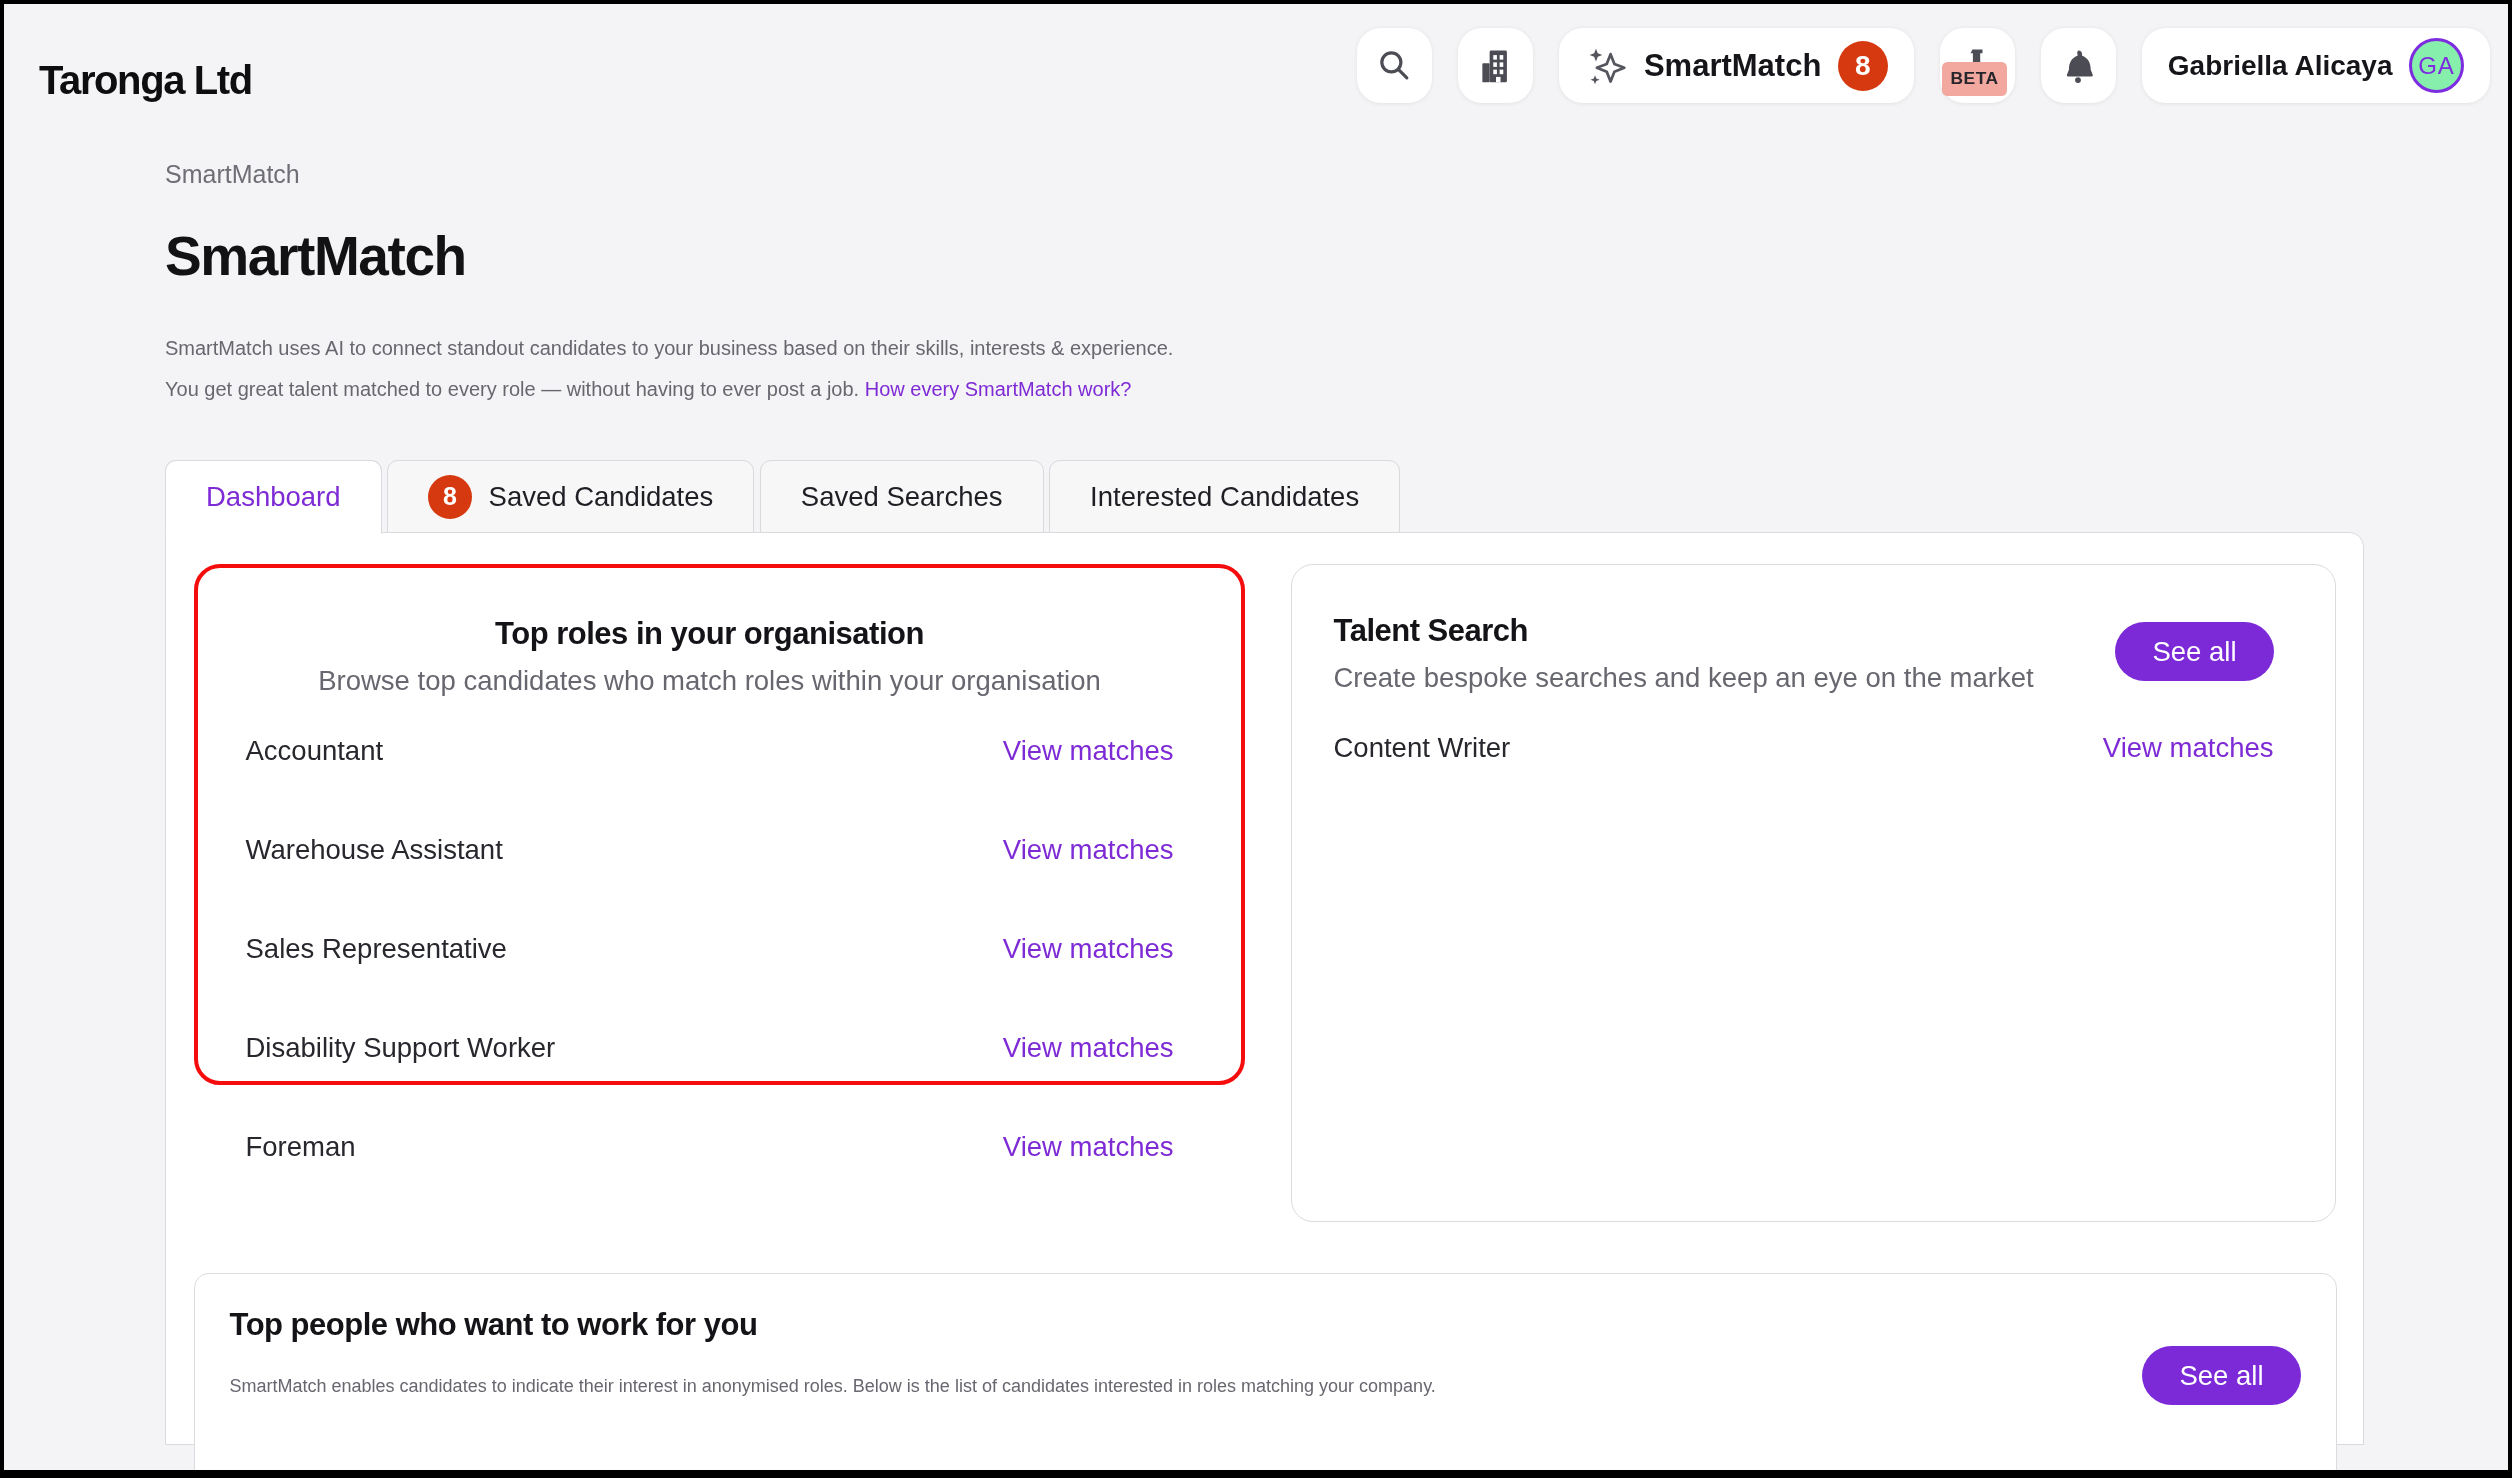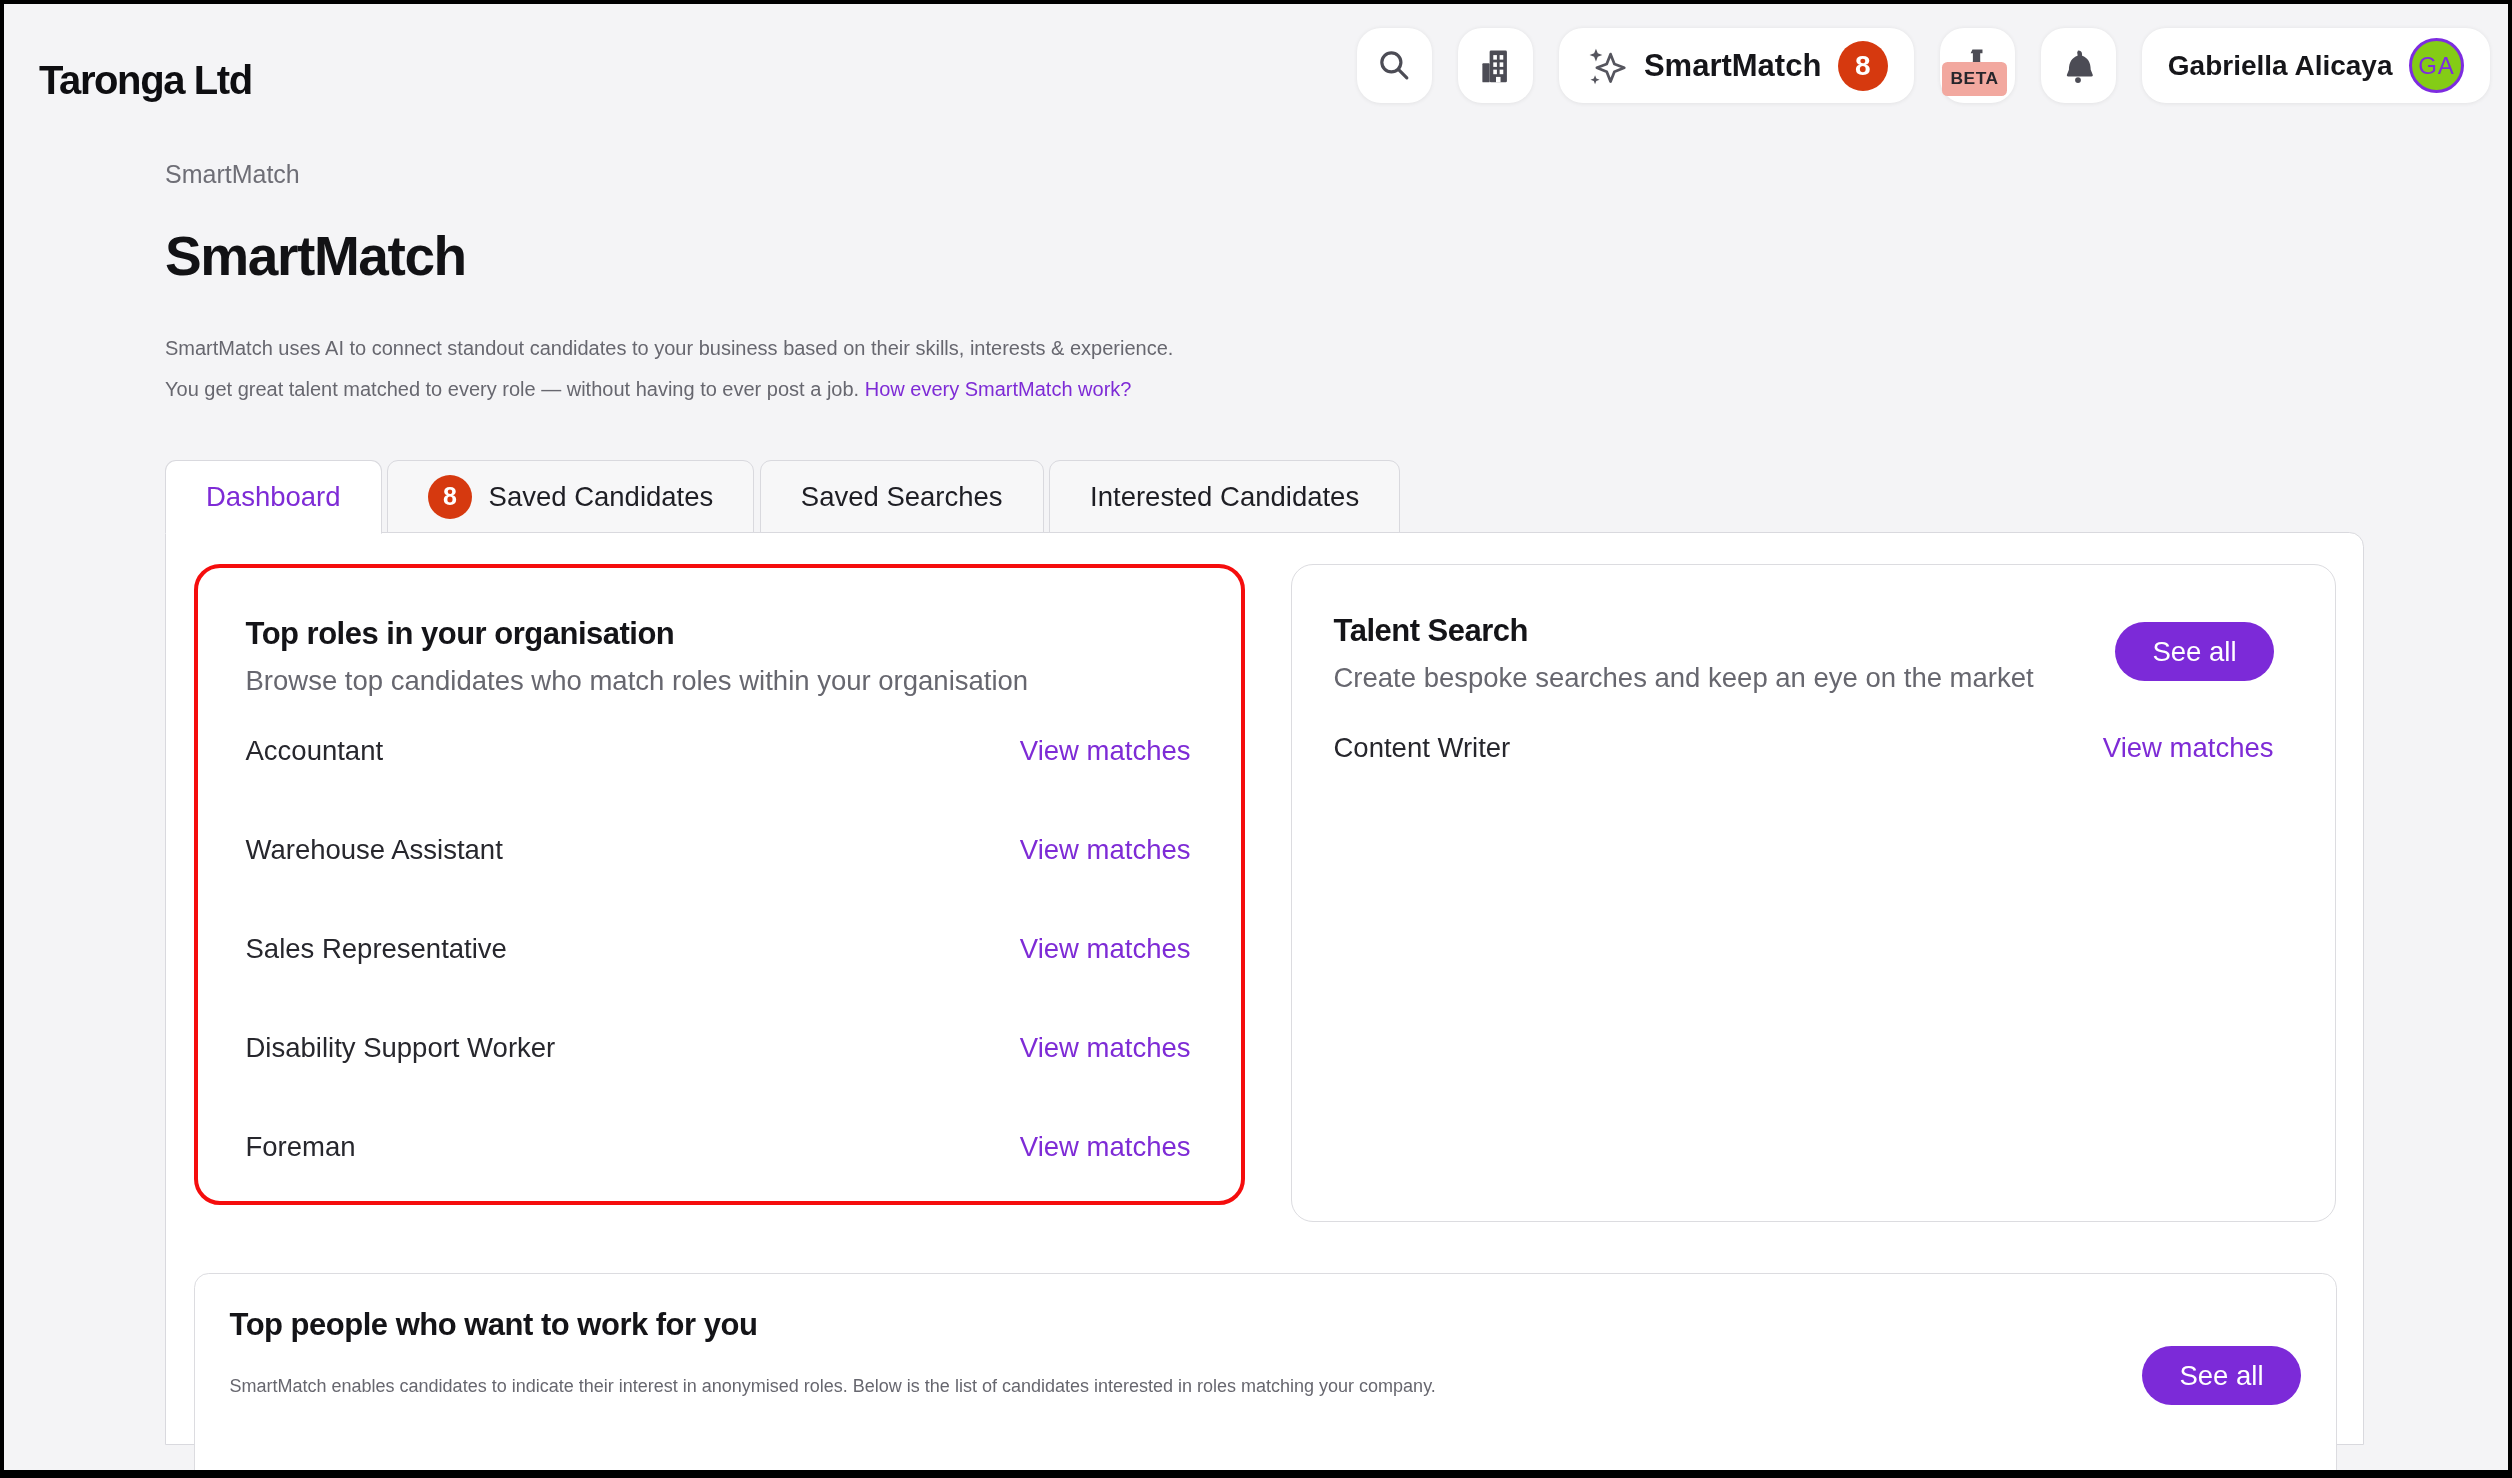--- a/index.html
+++ b/index.html
@@ -26,21 +26,21 @@
     font-weight:700; font-size:28px; display:flex; align-items:center; justify-content:center;
   }
   .beta-chip {
     position:absolute; right:8px; bottom:7.3px; background:#f2a89f; color:#26252b;
     font-size:17.4px; font-weight:700; padding:6.4px 8.3px; border-radius:5.5px; letter-spacing:0.5px;
   }
   .profile-name { font-size:28px; font-weight:700; color:#16161a; white-space:nowrap; }
   .avatar {
     width:55px; height:55px; border-radius:50%; border:3.7px solid #7d2ce0; color:#7d2ce0;
     font-size:24px; font-weight:500; display:flex; align-items:center; justify-content:center;
-    letter-spacing:0.9px; background:#84cc16; flex:none;
+    letter-spacing:0.9px; background:#86efac; flex:none;
   }
   
   main { padding-left:161px; }
   .breadcrumb { margin-top:57px; font-size:25px; color:#6e6e76; width:max-content; cursor:default; }
   h1 { font-size:55px; font-weight:700; margin:35px 0 0; letter-spacing:-1.4px; color:#121215; }
   .desc { margin-top:40px; font-size:20px; color:#67676f; line-height:41px; max-width:1577px; }
   .desc a { color:#7e2bd6; text-decoration:none; cursor:pointer; }
   
   .tabs { display:flex; margin-top:50px; position:relative; z-index:2; }
   .tab {
@@ -56,22 +56,23 @@
   
   .panel {
     width:2199px; background:#fff; border:0.9px solid #d9d9de; border-radius:0 14.7px 0 0;
     margin-top:-0.9px; padding:31px 27.5px 0 27.5px; height:913px; position:relative; z-index:1;
   }
   .cards-row { display:flex; gap:46px; align-items:flex-start; }
   .card { background:#fff; border:0.9px solid #dcdce0; border-radius:22px; }
   .card h2 { font-size:31px; font-weight:700; margin:0; color:#141418; letter-spacing:-0.5px; }
   .card .sub { font-size:27.5px; color:#67676f; margin:13px 0 0; }
   .card-top-roles {
-    width:1051px; height:641px; border:4.6px solid #f50d0d; border-radius:26px;
-    padding:48px 50px 0 48px;
+    width:1051px; height:521px; border:4.6px solid #f50d0d; border-radius:26px;
+    padding:48px 67px 0 48px;
+    text-align:center;
   }
   .card-talent { width:1045px; height:658px; padding:48px 61px 0 42px; }
   .roles-list { margin-top:4.6px; }
   .role-row { display:flex; justify-content:space-between; align-items:center; height:99px; }
   .role-name { font-size:27.5px; color:#27272d; }
   .view-link { font-size:27.5px; color:#7e2bd6; text-decoration:none; cursor:pointer; }
   .card-head { display:flex; justify-content:space-between; align-items:flex-start; }
   .see-all {
     background:#7c2ad8; color:#fff; border:none; border-radius:31px; height:59px;
     padding:0 37px; font-size:27.5px; font-family:inherit; cursor:pointer; flex:none;

